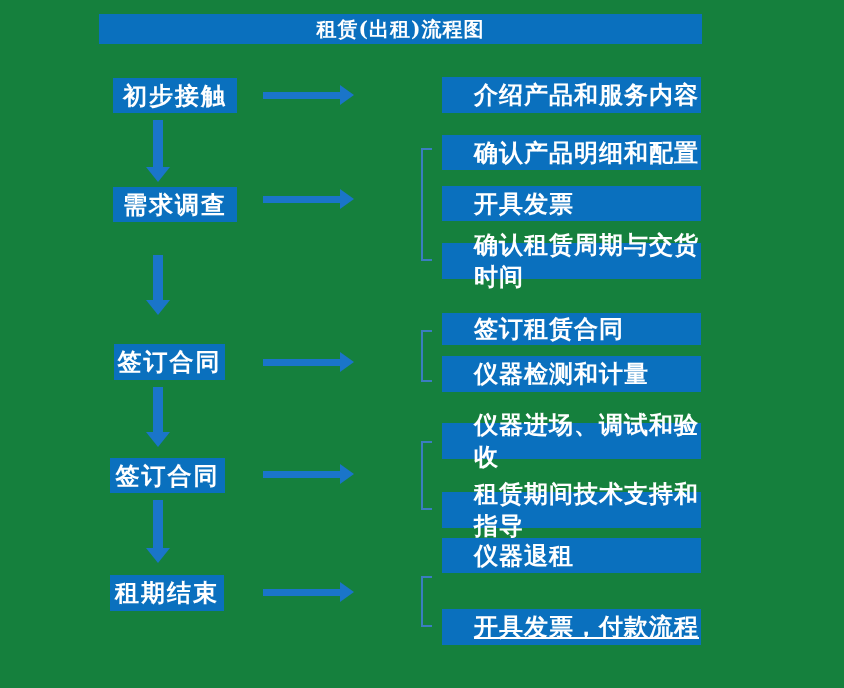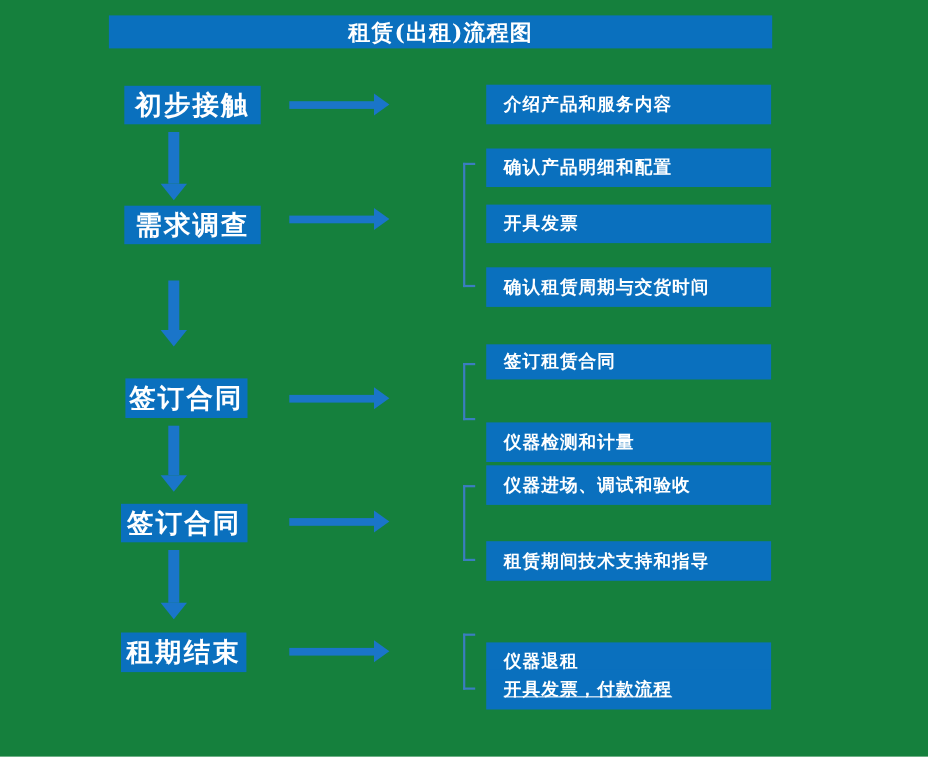--- a/index.html
+++ b/index.html
@@ -39,27 +39,27 @@
     align-items: center;
     justify-content: center;
     margin-left: 11px;
   }
   .sub-box {
     position: absolute;
     left: 442px;
     width: 259px;
     background: var(--box-blue, #0a70be);
     color: var(--text-white, #ffffff);
-    font-size: 16px;
+    font-size: 24px;
     font-weight: bold;
     text-align: left;
     letter-spacing: 1px;
     display: flex;
     align-items: center;
-    padding-left: 16px;
+    padding-left: 32px;
     box-sizing: border-box;
   }
   
   .h-arrow {
     position: absolute;
     width: 90px;
     height: 20px;
   }
   .h-arrow::before {
     content: "";
@@ -139,21 +139,21 @@
   <div class="bracket" style="top:441px; height:69px;"></div>
   <div class="bracket" style="top:576px; height:51px;"></div>
 
   <div class="sub-box" style="top:77px;  height:36px;">介绍产品和服务内容</div>
 
   <div class="sub-box" style="top:135px; height:35px;">确认产品明细和配置</div>
   <div class="sub-box" style="top:186px; height:35px;">开具发票</div>
   <div class="sub-box" style="top:243px; height:36px;">确认租赁周期与交货时间</div>
 
   <div class="sub-box" style="top:313px; height:32px;">签订租赁合同</div>
-  <div class="sub-box" style="top:384px; height:36px;">仪器检测和计量</div>
+  <div class="sub-box" style="top:356px; height:36px;">仪器检测和计量</div>
 
   <div class="sub-box" style="top:423px; height:36px;">仪器进场、调试和验收</div>
   <div class="sub-box" style="top:492px; height:36px;">租赁期间技术支持和指导</div>
 
-  <div class="sub-box" style="top:584px; height:35px;">仪器退租</div>
+  <div class="sub-box" style="top:538px; height:35px;">仪器退租</div>
   <div class="sub-box" style="top:609px; height:36px;text-decoration:underline;">开具发票，付款流程</div>
 
 </div>
 
 </body></html>

